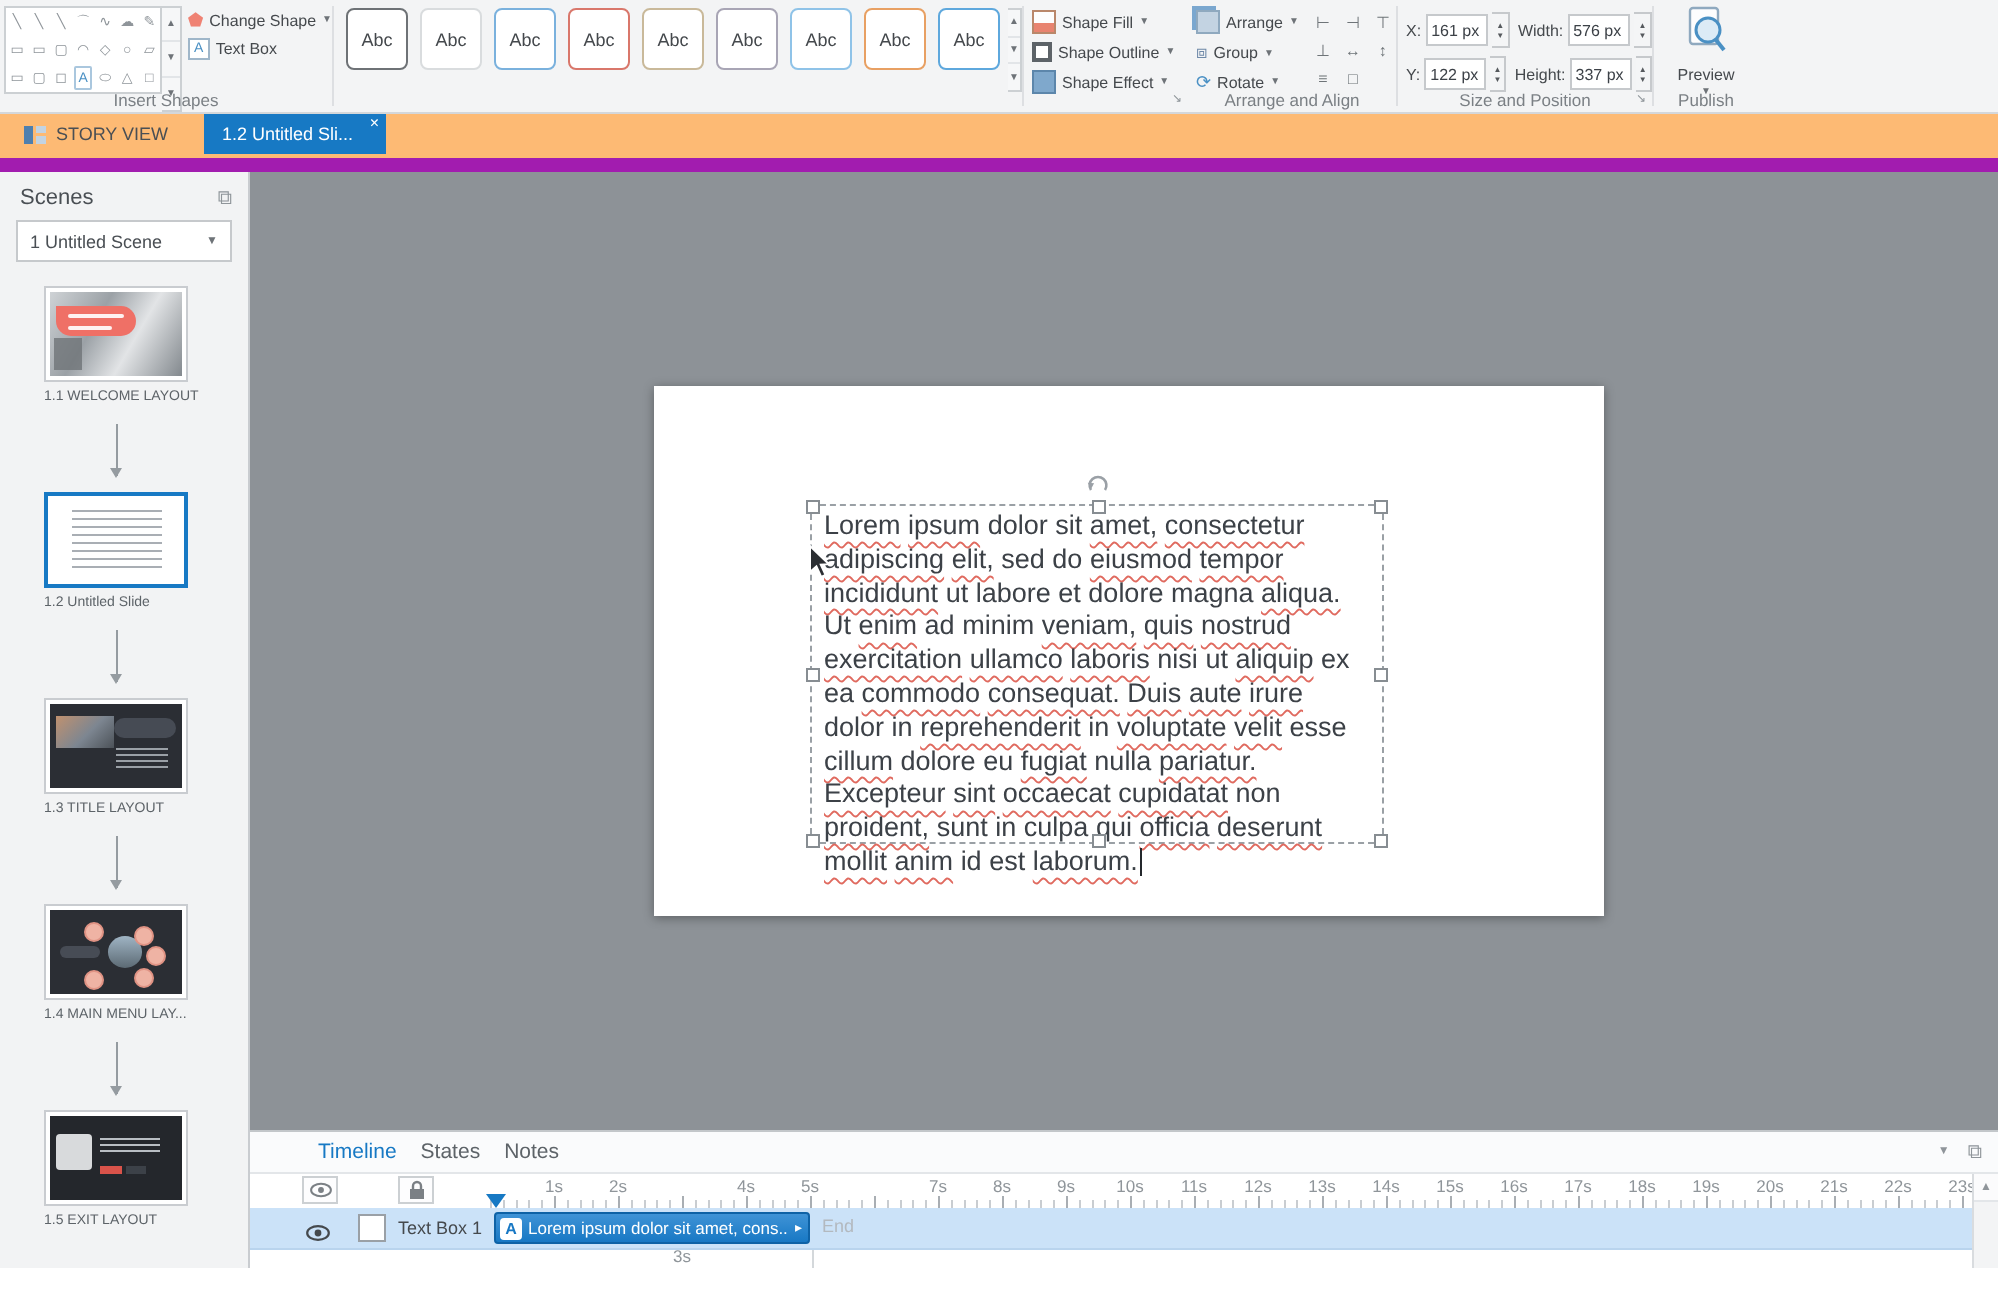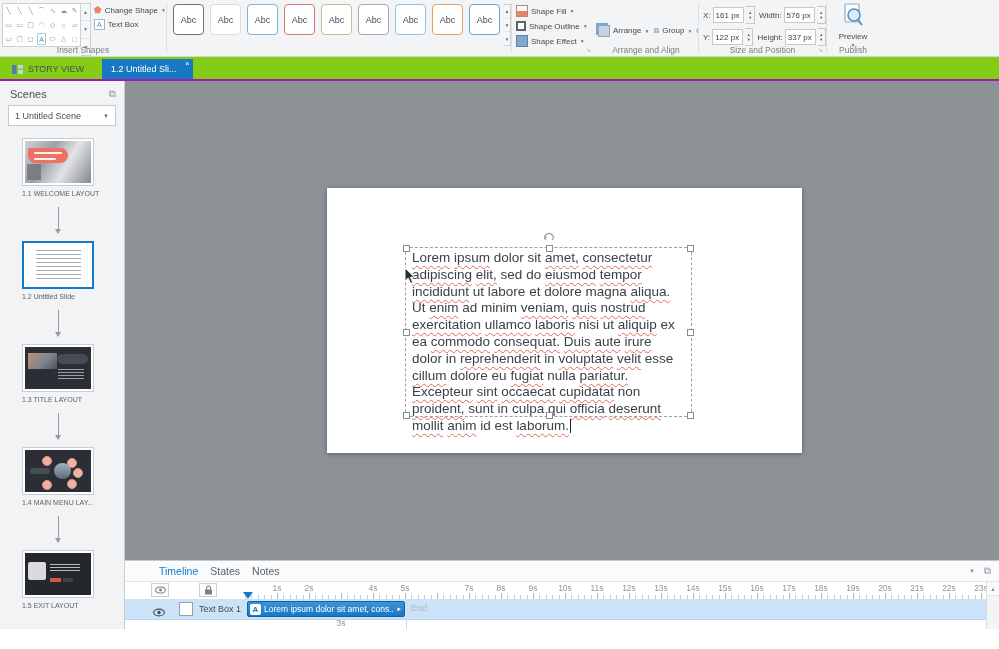--- a/index.html
+++ b/index.html
@@ -32,35 +32,35 @@
   .stylebox{width:29px;height:29px;border-radius:4px;background:#fff;display:flex;align-items:center;justify-content:center;font-size:9px;color:#45494d;border:1.5px solid #ccc;flex:none;cursor:default}
   .g-styles .sscroll{height:40px;margin-left:4px}
   .g-tools{width:82px;display:flex;flex-direction:column;gap:4px;padding:5px 0 0 4px;box-sizing:border-box}
   .ico{display:inline-flex;align-items:center;justify-content:center;flex:none}
   .ico-fill{width:10px;height:10px;border:1px solid #b9876a;background:linear-gradient(#fdfdfd 55%,#e8836f 55%)}
   .ico-outline{width:10px;height:10px;border:2px solid #5d6368;background:#fff;box-sizing:border-box}
   .ico-effect{width:10px;height:10px;background:#7fa8cc;border:1px solid #5c86ab}
   .ico-arrange{width:10px;height:10px;background:#c3d3e2;border:1px solid #8fa9bf;box-shadow:-2px -2px 0 #7aa7cf}
   .launcher{position:absolute;right:3px;bottom:3px;font-size:6px;color:#8f959a}
   .g-arr{width:104px;display:flex;padding:5px 0 0 4px;box-sizing:border-box}
-  .arr-left{display:flex;flex-direction:row;gap:4px}
+  .arr-left{display:flex;flex-direction:column;gap:4px}
   .arr-grid{display:grid;grid-template-columns:repeat(3,14px);grid-auto-rows:13px;gap:1px;margin-left:5px;color:#6e7478;font-size:8px}
   .arr-grid span{display:flex;align-items:center;justify-content:center;cursor:default}
   .g-size{width:127px;padding:6px 0 0 4px;box-sizing:border-box;font-size:8px;color:#45494d}
   .srow{display:flex;align-items:center;gap:2px;margin-bottom:4px}
   .srow .lb1{width:8px}
   .srow .lb2{width:26px;text-align:right;margin-left:2px}
   .sfield{width:33px;height:14px;background:#fff;border:1px solid #c6c9cc;font-size:8px;display:flex;align-items:center;padding-left:2px;color:#3c4147}
   .spin{width:9px;height:16px;border:1px solid #c6c9cc;border-left:none;background:#f4f5f6;display:flex;flex-direction:column;align-items:center;justify-content:center;font-size:4px;color:#55595d;line-height:5px;cursor:default}
   .g-pub{width:52px;text-align:center;padding-top:3px;box-sizing:border-box}
   .pub-name{font-size:8px;color:#45494d;margin-top:1px}
   .pub-drop{font-size:5px;color:#6e7378;margin-top:1px}
 
   
-  .vtabs{height:22px;background:#84cc16;display:flex;align-items:flex-end;border-bottom:2px solid #a21caf;position:relative}
+  .vtabs{height:22px;background:#fdba74;display:flex;border-bottom:7px solid #a21caf;position:relative}
   .storyview{display:flex;align-items:center;gap:5px;font-size:9px;color:#4a4f54;padding:0 12px;height:20px;cursor:default}
   .slidetab{height:20px;background:#1779c4;color:#fff;font-size:9px;display:flex;align-items:center;padding:0 16px 0 9px;position:relative;margin-left:6px;cursor:default;white-space:nowrap}
   .slidetab .close{position:absolute;top:0px;right:3px;font-size:8px;line-height:9px;cursor:pointer}
 
   
   .main{display:flex;height:548px}
   .scenes{width:125px;background:#f2f3f4;border-right:1px solid #c9ccd0;position:relative;flex:none;box-sizing:border-box}
   .sc-head{display:flex;justify-content:space-between;align-items:flex-end;padding:7px 8px 4px 10px;font-size:11px;color:#4a4f54}
   .panel-ico{font-size:10px;color:#8f959a;cursor:pointer}
   .sc-dd{margin:1px 8px 0;height:19px;background:#fff;border:1px solid #c6c9cc;display:flex;align-items:center;justify-content:space-between;padding:0 6px;font-size:9px;color:#4a4f54;cursor:default}

